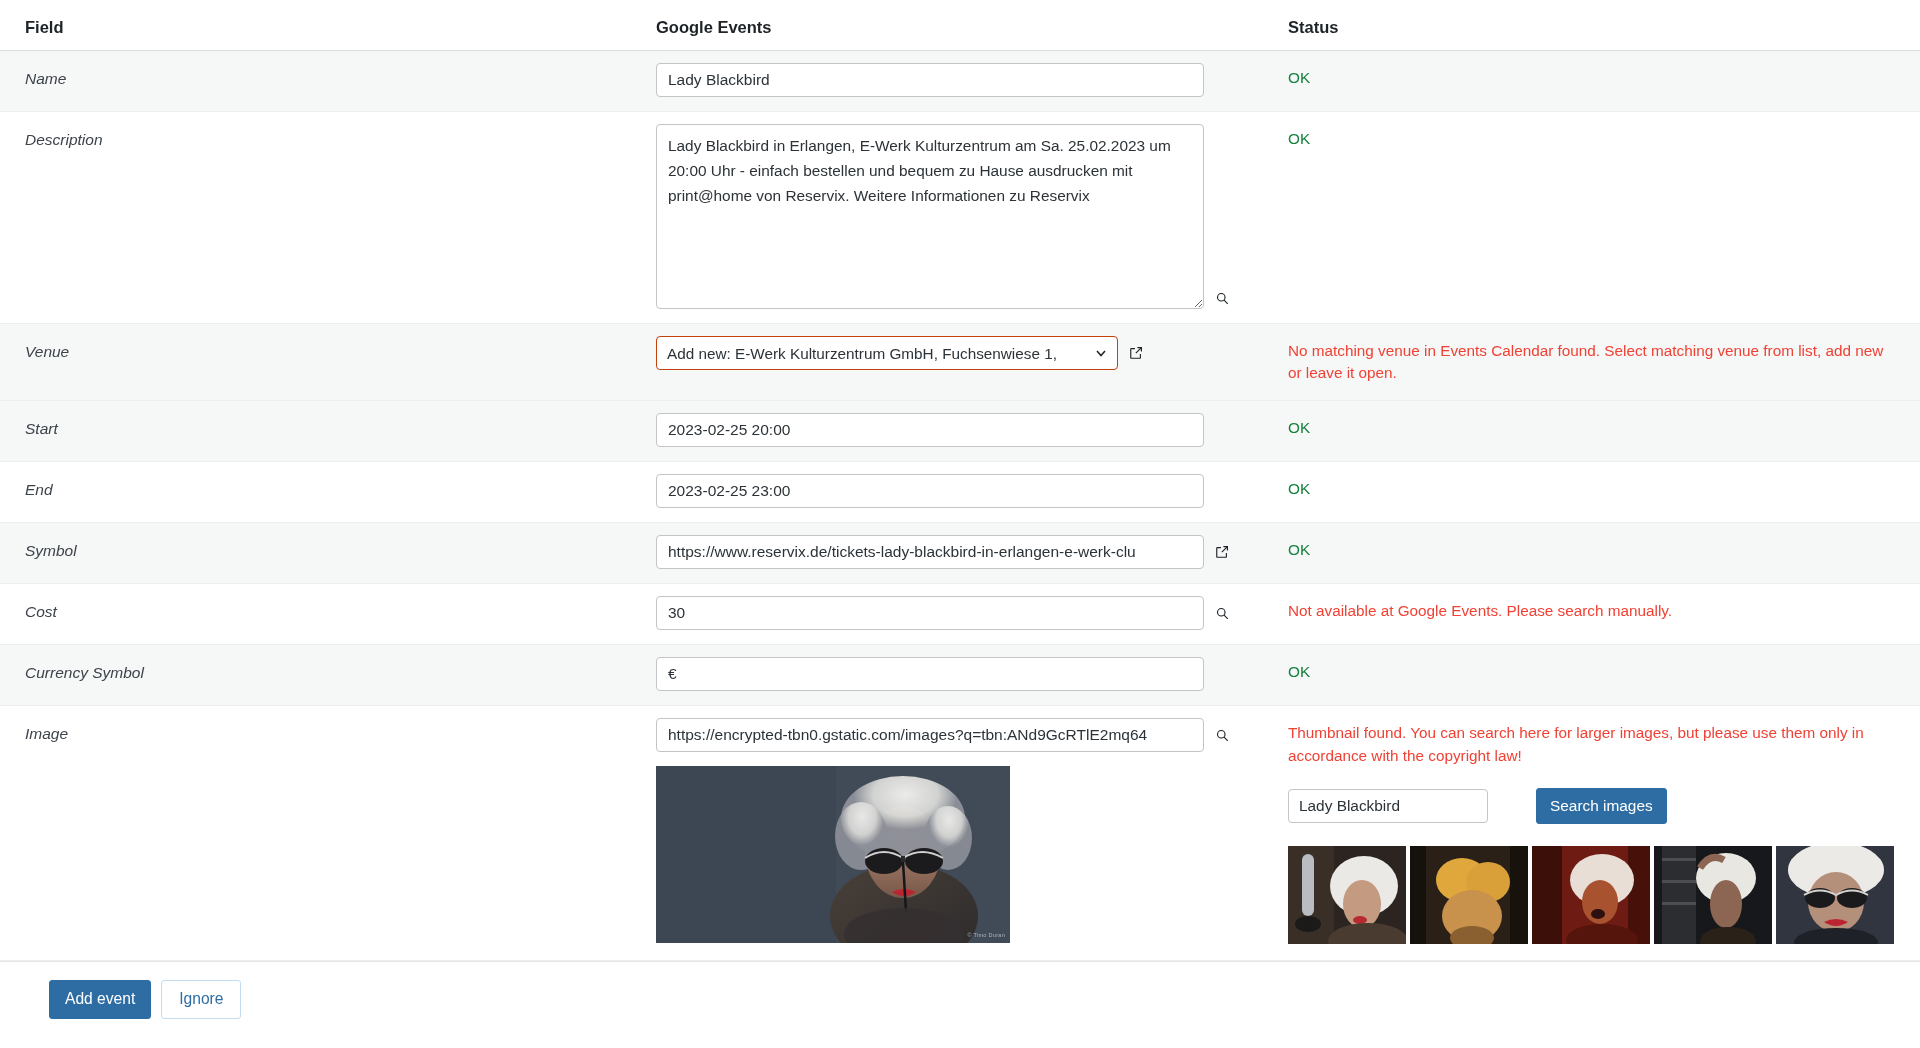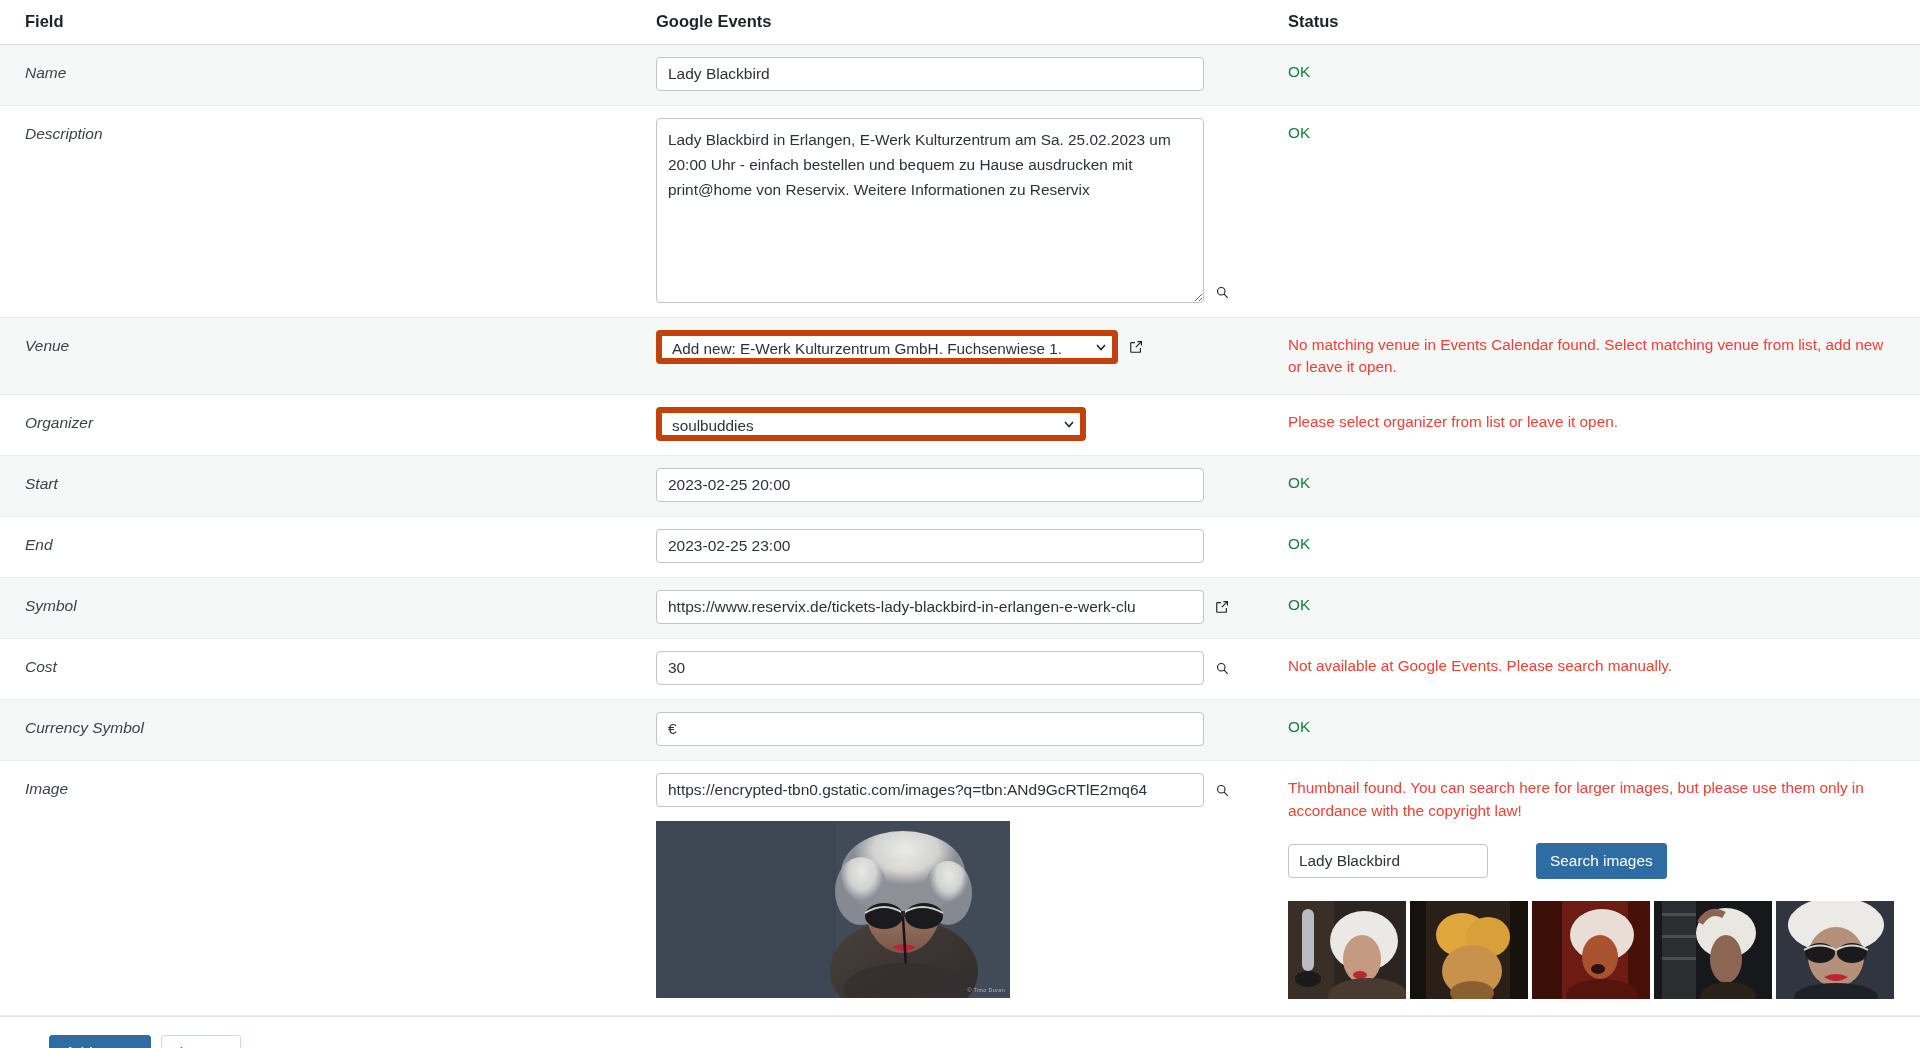--- a/index.html
+++ b/index.html
@@ -93,21 +93,21 @@
   }
   .sel-wrap { position: relative; display: inline-block; }
   select.sel {
     width: 430px;
     height: 34px;
     padding: 4px 32px 4px 10px;
     font-size: 15.3px;
     font-family: "Liberation Sans", sans-serif;
     color: #2c3338;
     background: #ffffff;
-    border: 6px solid #c2410c;
+    border: 1px solid #c2410c;
     border-radius: 4px;
     appearance: none;
     -webkit-appearance: none;
     outline: none;
   }
   select.sel.wide { width: 462px; }
   .chev {
     position: absolute; right: 11px; top: 50%;
     transform: translateY(-50%);
     pointer-events: none;
@@ -266,36 +266,20 @@
                 <path d="M13 9.2v4.1c0 .4-.3.7-.7.7H2.7c-.4 0-.7-.3-.7-.7V3.7c0-.4.3-.7.7-.7h4.1"></path>
                 <polyline points="9.6,1.8 14.2,1.8 14.2,6.4"></polyline>
                 <line x1="14.2" y1="1.8" x2="7.8" y2="8.2"></line>
               </svg>
             </span>
           </div>
         </td>
         <td class="td-status warn">No matching venue in Events Calendar found. Select matching venue from list, add new or leave it open.</td>
       </tr>
 
-      <tr class="plain">
-        <td class="td-field">Organizer</td>
-        <td class="td-google">
-          <div class="ctl-row">
-            <span class="sel-wrap">
-              <select class="sel">
-                <option>soulbuddies</option>
-              </select>
-              <svg class="chev" viewBox="0 0 12 12" fill="none" stroke="#1d2327" stroke-width="1.5">
-                <polyline points="2,4 6,8.5 10,4"></polyline>
-              </svg>
-            </span>
-          </div>
-        </td>
-        <td class="td-status warn">Please select organizer from list or leave it open.</td>
-      </tr>
 
       <tr class="alt">
         <td class="td-field">Start</td>
         <td class="td-google">
           <div class="ctl-row">
             <input class="txt" type="text" value="2023-02-25 20:00" style="">
           </div>
         </td>
         <td class="td-status ok">OK</td>
       </tr>

